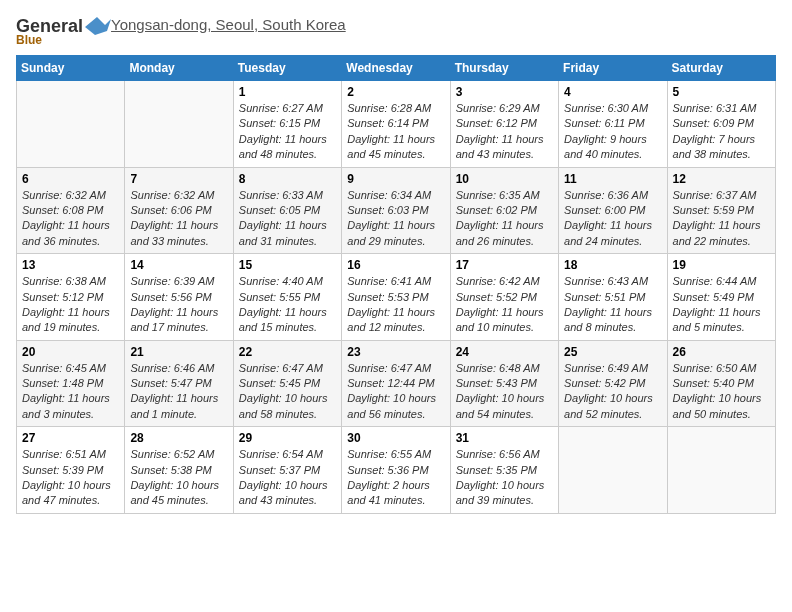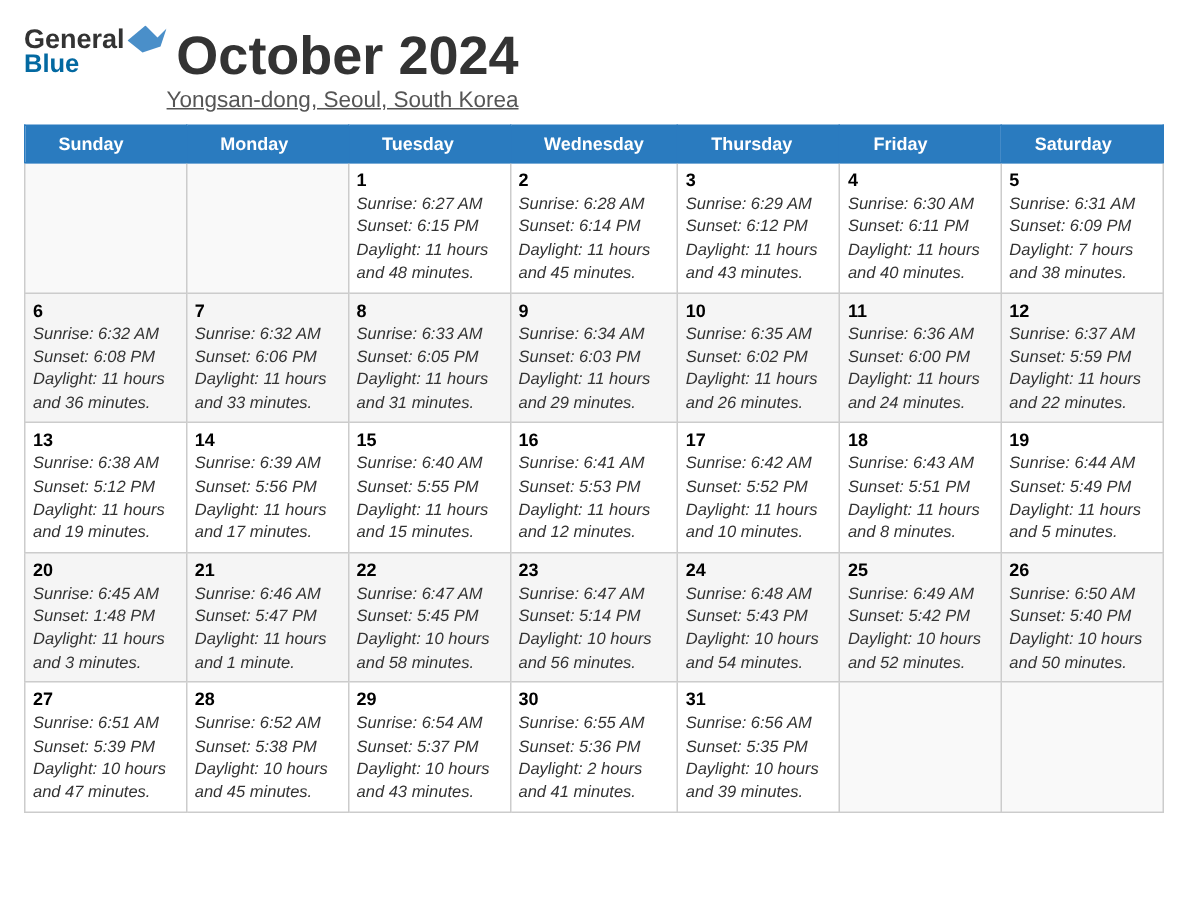--- a/index.html
+++ b/index.html
@@ -40,21 +40,21 @@
     }
     .calendar {
       width: 100%;
       border-collapse: collapse;
       font-size: 11px;
     }
     .calendar th {
       background: #2a7bbf;
       color: #fff;
       text-align: left;
-      padding: 5px 22px;
+      padding: 5px 4px;
       font-size: 12px;
       font-weight: bold;
       border: 1px solid #2a7bbf;
     }
     .calendar td {
       vertical-align: top;
       border: 1px solid #ccc;
       padding: 4px 5px;
       width: calc(100% / 7);
       min-height: 80px;
@@ -86,24 +86,23 @@
 <body>
 
 <div class="header">
   <div class="logo">
     <div class="logo-row">
       <span style="font-size:18px;font-weight:bold;color:#333;">General</span>
       <svg width="26" height="20" viewBox="0 0 26 20" style="margin-left:2px;">
         <polygon points="0,10 12,0 20,8 26,2 22,14 10,18" fill="#2a7bbf" opacity="0.85"></polygon>
       </svg>
     </div>
-    <span style="font-size:17px;font-weight:bold;color:#0369a1;margin-top:-4px;">Blue</span>
+    <span style="font-size:12px;font-weight:bold;color:#a16207;margin-top:-4px;">Blue</span>
   </div>
   <div class="title-block">
-    <div class="month-title">October 2024</div>
     <div class="location">Yongsan-dong, Seoul, South Korea</div>
   </div>
 </div>
 
 <table class="calendar">
   <thead>
     <tr>
     <th>Sunday</th>
         <th>Monday</th>
         <th>Tuesday</th>
@@ -139,21 +138,21 @@
             <div>Sunrise: 6:29 AM</div>
             <div>Sunset: 6:12 PM</div>
             <div>Daylight: 11 hours and 43 minutes.</div>
           </div>
         </td>
         <td>
           <span class="day-num">4</span>
           <div class="day-info">
             <div>Sunrise: 6:30 AM</div>
             <div>Sunset: 6:11 PM</div>
-            <div>Daylight: 11 hours and 40 minutes.</div>
+            <div>Daylight: 9 hours and 40 minutes.</div>
           </div>
         </td>
         <td>
           <span class="day-num">5</span>
           <div class="day-info">
             <div>Sunrise: 6:31 AM</div>
             <div>Sunset: 6:09 PM</div>
             <div>Daylight: 7 hours and 38 minutes.</div>
           </div>
         </td>
@@ -229,21 +228,21 @@
           <span class="day-num">14</span>
           <div class="day-info">
             <div>Sunrise: 6:39 AM</div>
             <div>Sunset: 5:56 PM</div>
             <div>Daylight: 11 hours and 17 minutes.</div>
           </div>
         </td>
         <td>
           <span class="day-num">15</span>
           <div class="day-info">
-            <div>Sunrise: 6:40 AM</div>
+            <div>Sunrise: 4:40 AM</div>
             <div>Sunset: 5:55 PM</div>
             <div>Daylight: 11 hours and 15 minutes.</div>
           </div>
         </td>
         <td>
           <span class="day-num">16</span>
           <div class="day-info">
             <div>Sunrise: 6:41 AM</div>
             <div>Sunset: 5:53 PM</div>
             <div>Daylight: 11 hours and 12 minutes.</div>
@@ -296,21 +295,21 @@
           <div class="day-info">
             <div>Sunrise: 6:47 AM</div>
             <div>Sunset: 5:45 PM</div>
             <div>Daylight: 10 hours and 58 minutes.</div>
           </div>
         </td>
         <td>
           <span class="day-num">23</span>
           <div class="day-info">
             <div>Sunrise: 6:47 AM</div>
-            <div>Sunset: 5:14 PM</div>
+            <div>Sunset: 12:44 PM</div>
             <div>Daylight: 10 hours and 56 minutes.</div>
           </div>
         </td>
         <td>
           <span class="day-num">24</span>
           <div class="day-info">
             <div>Sunrise: 6:48 AM</div>
             <div>Sunset: 5:43 PM</div>
             <div>Daylight: 10 hours and 54 minutes.</div>
           </div>

